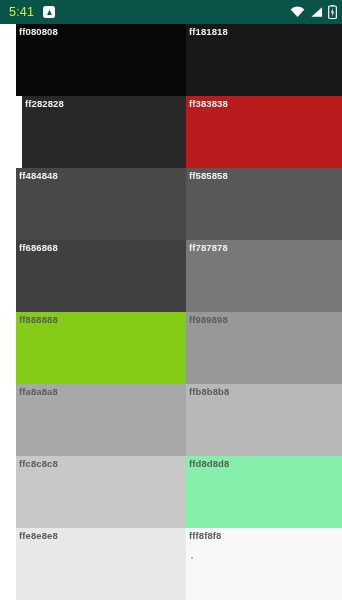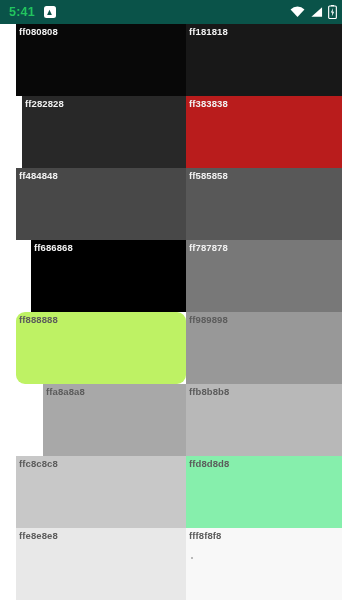--- a/index.html
+++ b/index.html
@@ -29,23 +29,23 @@
     width: 342px;
     height: 24px;
     background: #0a5349;
     display: flex;
     align-items: center;
     box-sizing: border-box;
     padding: 0 5px 0 9px;
     z-index: 10;
   }
   .status-clock {
-    color: #22c55e;
+    color: #bef264;
     font-size: 12.5px;
-    font-weight: 700;
+    font-weight: 400;
     letter-spacing: 0.2px;
     line-height: 1;
     white-space: nowrap;
   }
   .status-left {
     display: flex;
     align-items: center;
     gap: 9px;
   }
   .status-spacer { flex: 1 1 auto; }
@@ -149,33 +149,33 @@
       </div>
       <div class="swatch light-text" style="background: #b91c1c;">
         <span class="swatch-label">ff383838</span>
       </div>
       <div class="swatch light-text" style="background: rgb(72, 72, 72); text-align: right;">
         <span class="swatch-label">ff484848</span>
       </div>
       <div class="swatch light-text" style="background: rgb(88, 88, 88);">
         <span class="swatch-label">ff585858</span>
       </div>
-      <div class="swatch light-text" style="background: #000000; margin-left: 15px;">
+      <div class="swatch light-text" style="background: #404040;">
         <span class="swatch-label">ff686868</span>
       </div>
       <div class="swatch light-text" style="background: rgb(120, 120, 120);">
         <span class="swatch-label">ff787878</span>
       </div>
-      <div class="swatch dark-text" style="background: #bef264; border-radius: 9px;">
+      <div class="swatch dark-text" style="background: #84cc16;">
         <span class="swatch-label">ff888888</span>
       </div>
       <div class="swatch dark-text" style="background: rgb(152, 152, 152);">
         <span class="swatch-label">ff989898</span>
       </div>
-      <div class="swatch dark-text" style="background: rgb(168, 168, 168); margin-left: 27px;">
+      <div class="swatch dark-text" style="background: rgb(168, 168, 168);">
         <span class="swatch-label">ffa8a8a8</span>
       </div>
       <div class="swatch dark-text" style="background: rgb(184, 184, 184);">
         <span class="swatch-label">ffb8b8b8</span>
       </div>
       <div class="swatch dark-text" style="background: rgb(200, 200, 200);">
         <span class="swatch-label">ffc8c8c8</span>
       </div>
       <div class="swatch dark-text" style="background: #86efac;">
         <span class="swatch-label">ffd8d8d8</span>

